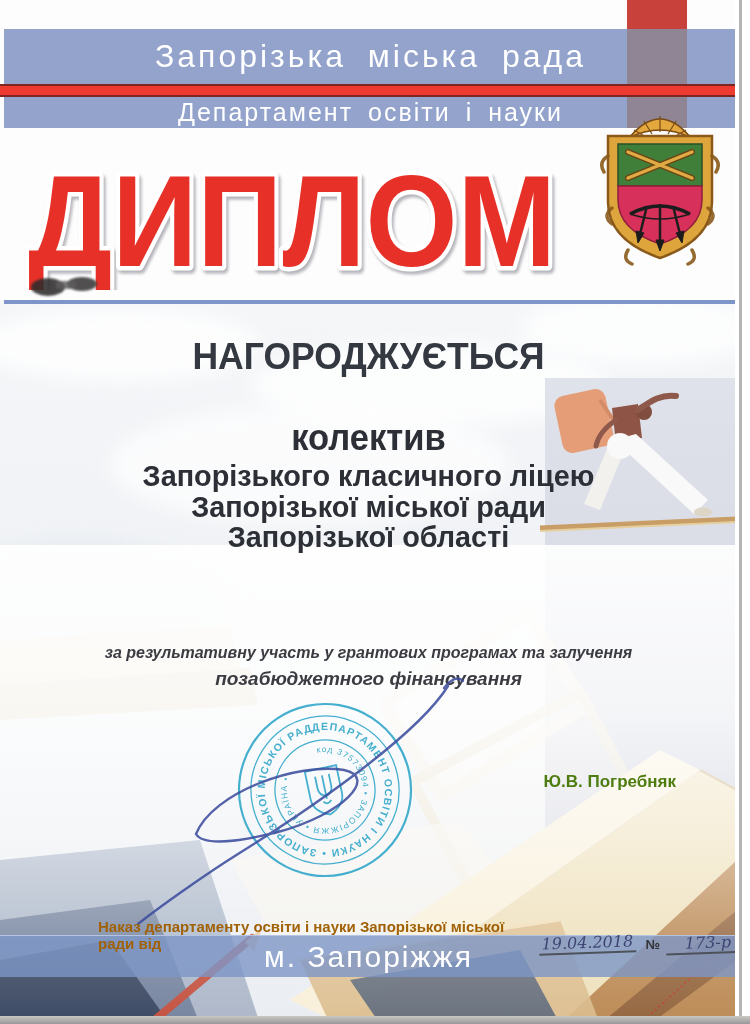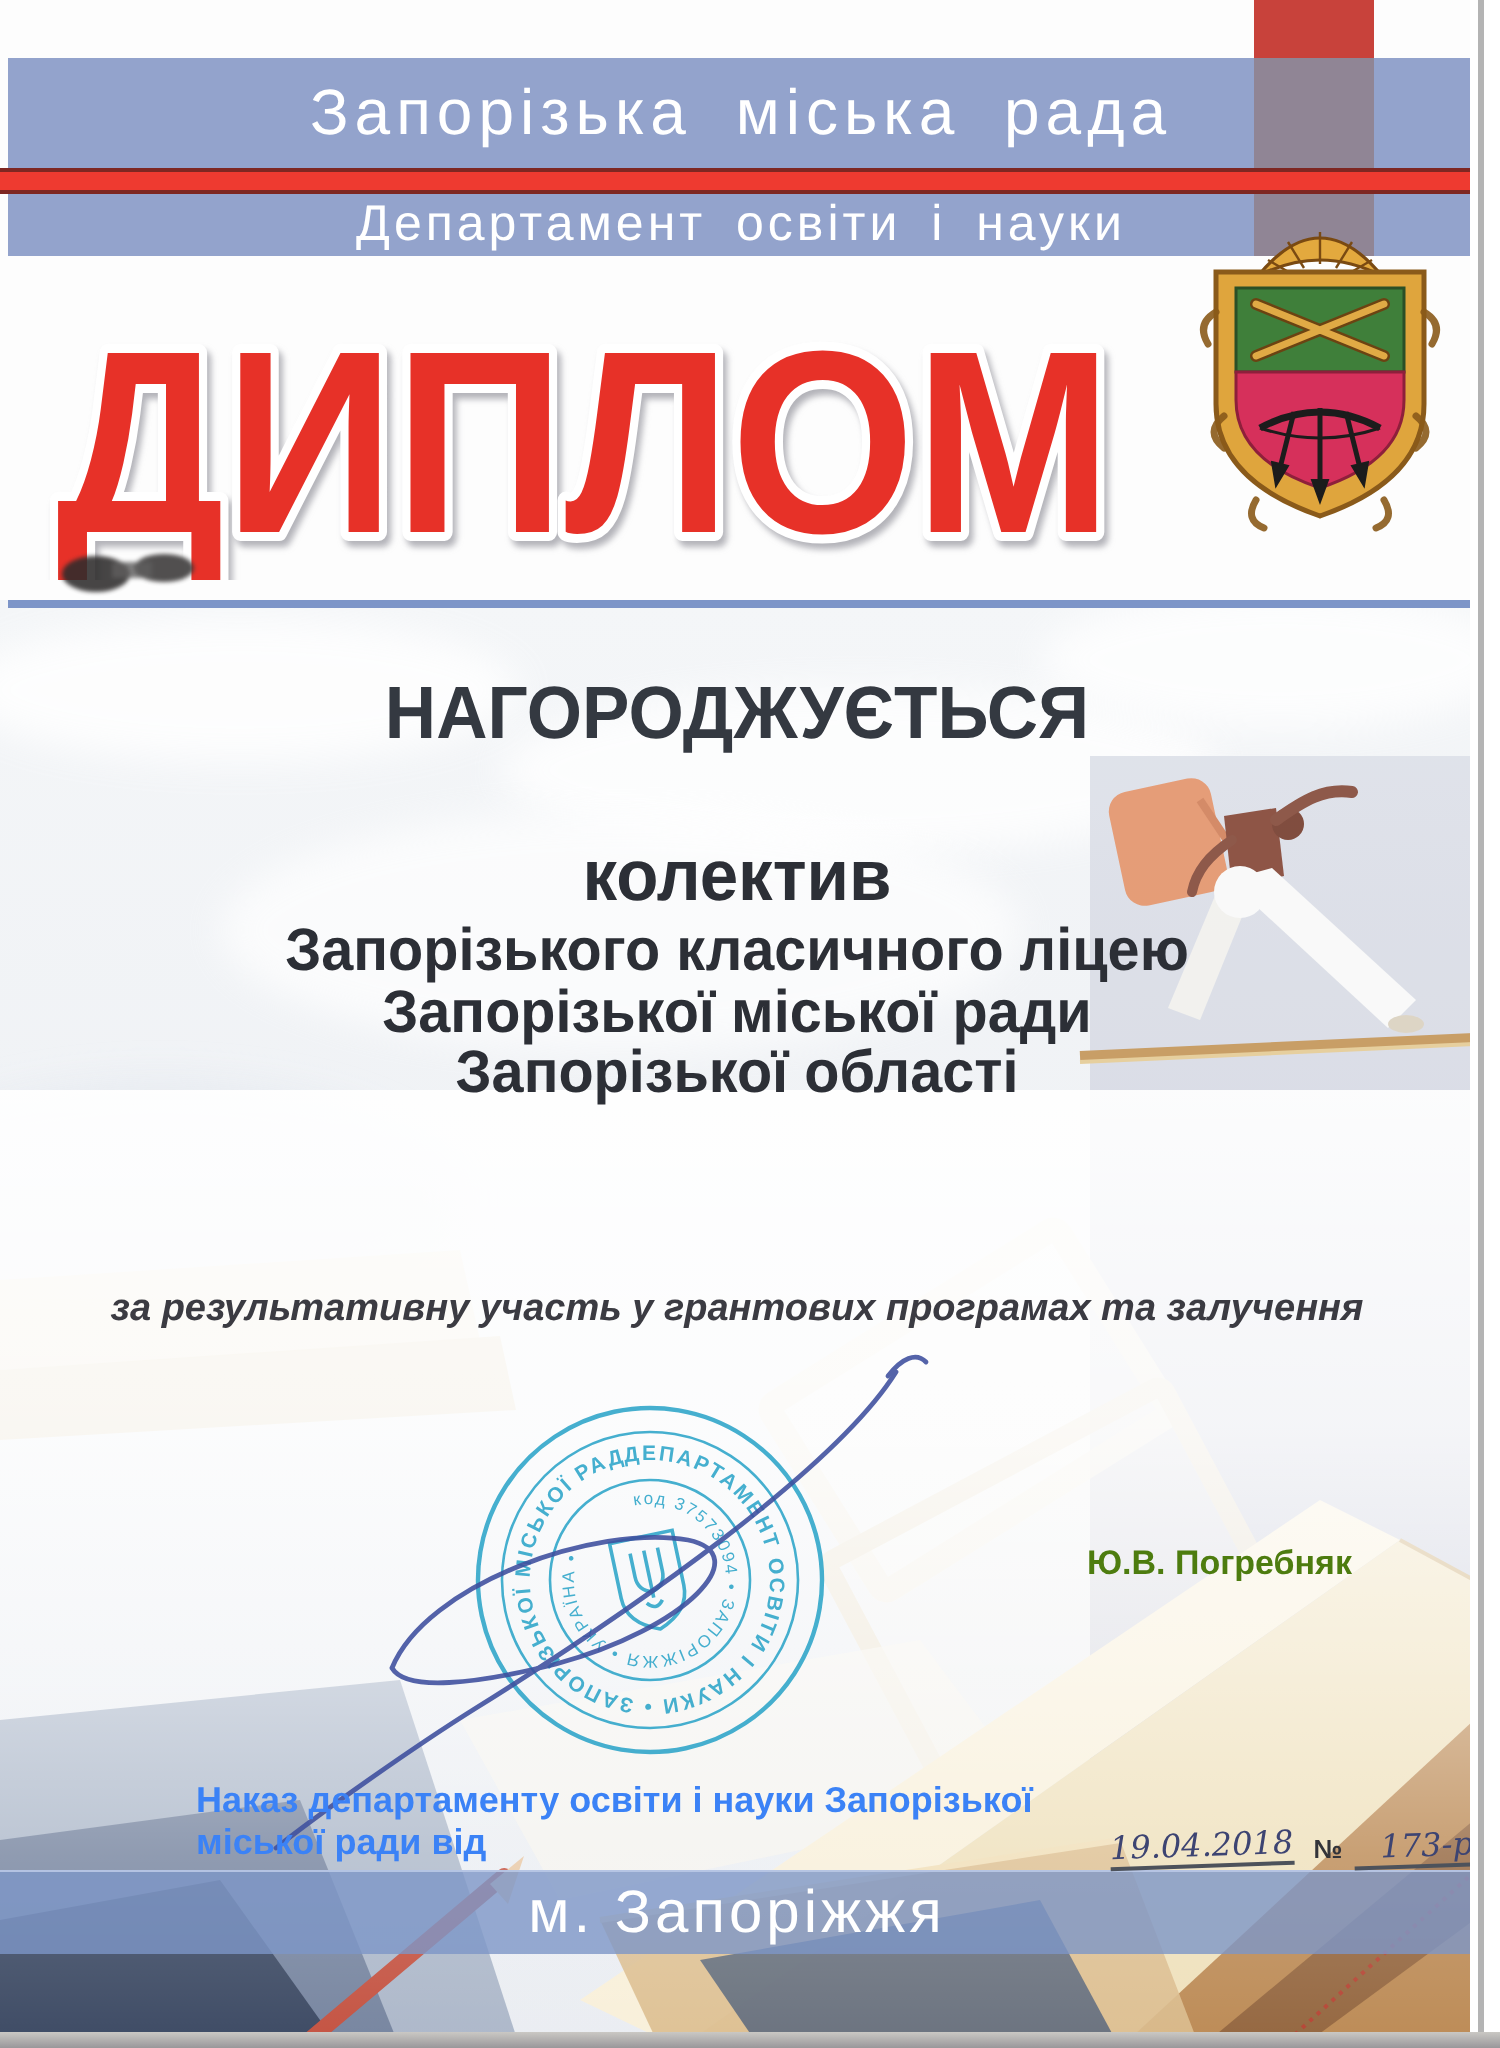--- a/index.html
+++ b/index.html
@@ -26,30 +26,30 @@
   #smudge{left:26px;top:272px;width:92px;height:32px;z-index:6;}
   
   #photo{left:0;top:300px;width:737px;height:724px;z-index:1;}
   
   .ctext{left:0;width:737px;text-align:center;z-index:6;color:#2c2f36;}
   #award-heading{top:336px;font-size:37px;font-weight:700;color:#343941;transform:scaleX(.96);}
   #r1{top:417px;font-size:36px;font-weight:700;transform:scaleX(.96);}
   #r2{top:459px;font-size:30px;font-weight:700;transform:scaleX(.96);}
   #r3{top:490px;font-size:30px;font-weight:700;transform:scaleX(.96);}
   #r4{top:520px;font-size:30px;font-weight:700;transform:scaleX(.96);}
-  #cit1{top:644px;font-size:19px;font-weight:700;font-style:italic;color:#3b3b42;}
+  #cit1{top:644px;font-size:16px;font-weight:700;font-style:italic;color:#3b3b42;}
   #cit2{top:668px;font-size:19px;font-weight:700;font-style:italic;color:#3b3b42;}
   
   #stamp-svg{left:233px;top:698px;width:184px;height:184px;z-index:7;transform:rotate(-12deg);opacity:.88;}
   #sig-svg{left:118px;top:672px;width:350px;height:265px;z-index:8;}
   #sig-role{left:64px;top:773px;font-size:17px;font-weight:700;color:#2e3138;z-index:9;}
   #sig-name{left:460px;top:772px;width:216px;text-align:right;font-size:17px;font-weight:700;color:#4d7c0f;z-index:9;}
   
   #order-row{left:98px;top:890px;z-index:9;display:flex;align-items:flex-end;}
-  #order-row .lbl{font-size:18px;font-weight:700;color:#3b82f6;padding-bottom:2px;}
+  #order-row .lbl{font-size:15px;font-weight:700;color:#a16207;padding-bottom:2px;margin-top:28px;}
   .handwrite{
     font-family:"DejaVu Serif","Liberation Serif",serif;font-style:italic;
     font-size:16px;color:#3d4472;text-align:center;
     border-bottom:2px solid #4d525b;transform:rotate(-2deg);
   }
   #order-date{width:106px;margin-left:8px;}
   #order-no-sign{font-size:13px;font-weight:700;color:#33343a;margin-left:10px;padding-bottom:2px;}
   #order-number{width:92px;margin-left:6px;}
   
   #footer-band{top:935px;left:0;width:737px;height:41px;background:rgba(125,150,199,.8);
@@ -206,20 +206,21 @@
       <rect x="30" y="9" width="20" height="8" fill="#4a4848" opacity=".8"></rect>
     </g>
   </svg>
 
   <div id="award-heading" class="abs ctext">НАГОРОДЖУЄТЬСЯ</div>
   <div id="r1" class="abs ctext">колектив</div>
   <div id="r2" class="abs ctext">Запорізького класичного ліцею</div>
   <div id="r3" class="abs ctext">Запорізької міської ради</div>
   <div id="r4" class="abs ctext">Запорізької області</div>
   <div id="cit1" class="abs ctext">за результативну участь у грантових програмах та залучення</div>
+  <div id="cit2" class="abs ctext">позабюджетного фінансування</div>
 
   <svg id="stamp-svg" class="abs" viewBox="0 0 184 184">
     <defs>
       <path id="tp-outer" d="M92,32 a60,60 0 1,1 -0.1,0"></path>
       <path id="tp-inner" d="M92,54 a38,38 0 1,1 -0.1,0"></path>
     </defs>
     <g stroke="#2da5c9" fill="none">
       <circle cx="92" cy="92" r="86" stroke-width="2.2"></circle>
       <circle cx="92" cy="92" r="74" stroke-width="1.3"></circle>
       <circle cx="92" cy="92" r="50" stroke-width="1.3"></circle>

